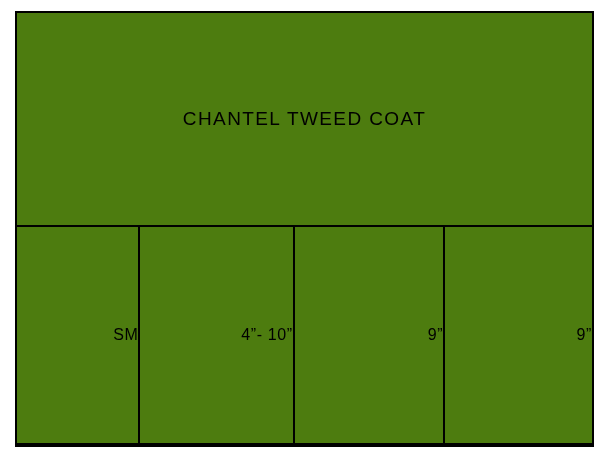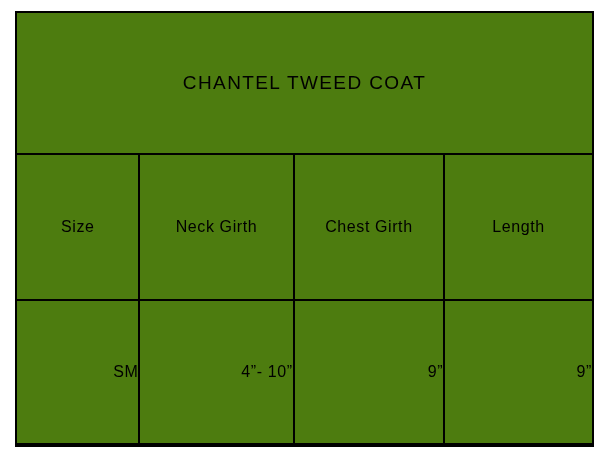--- a/index.html
+++ b/index.html
@@ -83,26 +83,20 @@
       <colgroup>
         <col class="col-size">
         <col class="col-neck">
         <col class="col-chest">
         <col class="col-length">
       </colgroup>
       <tbody>
         <tr>
           <td class="title-cell" colspan="4">CHANTEL TWEED COAT</td>
         </tr>
-        <tr class="header-row">
-          <td class="first-col">Size</td>
-          <td>Neck Girth</td>
-          <td>Chest Girth</td>
-          <td class="last-col">Length</td>
-        </tr>
         <tr class="data-row">
           <td class="first-col">SM</td>
           <td>4”- 10”</td>
           <td>9”</td>
           <td class="last-col">9”</td>
         </tr>
       </tbody>
     </table>
   </div>
 </div>

